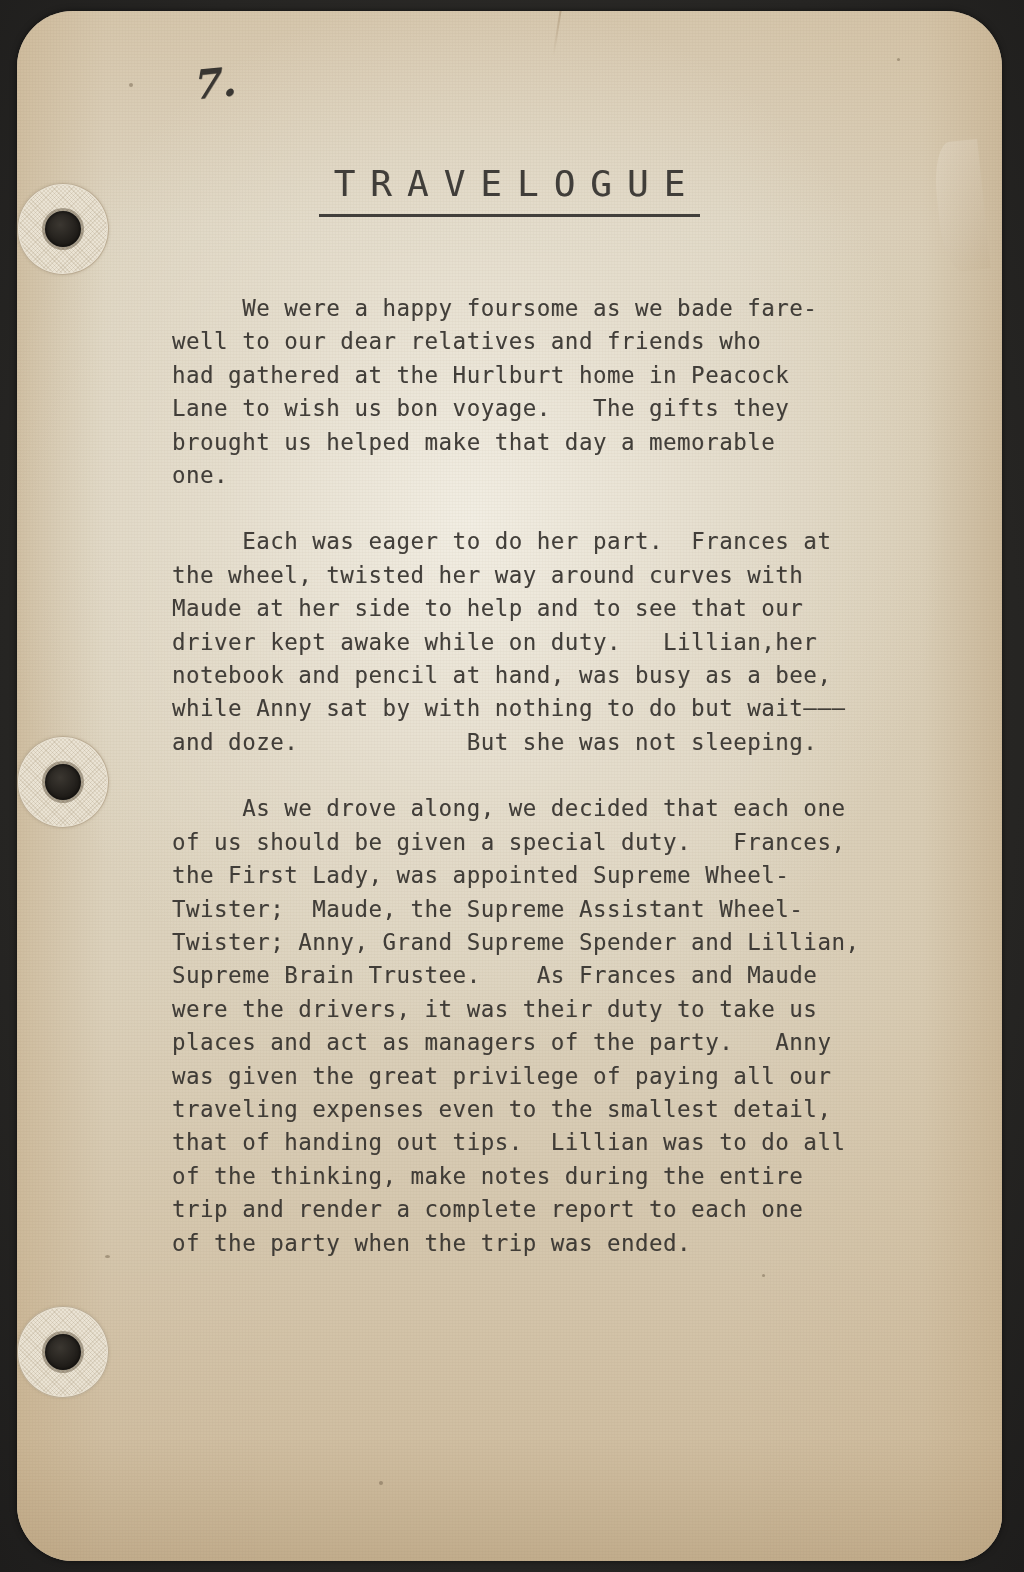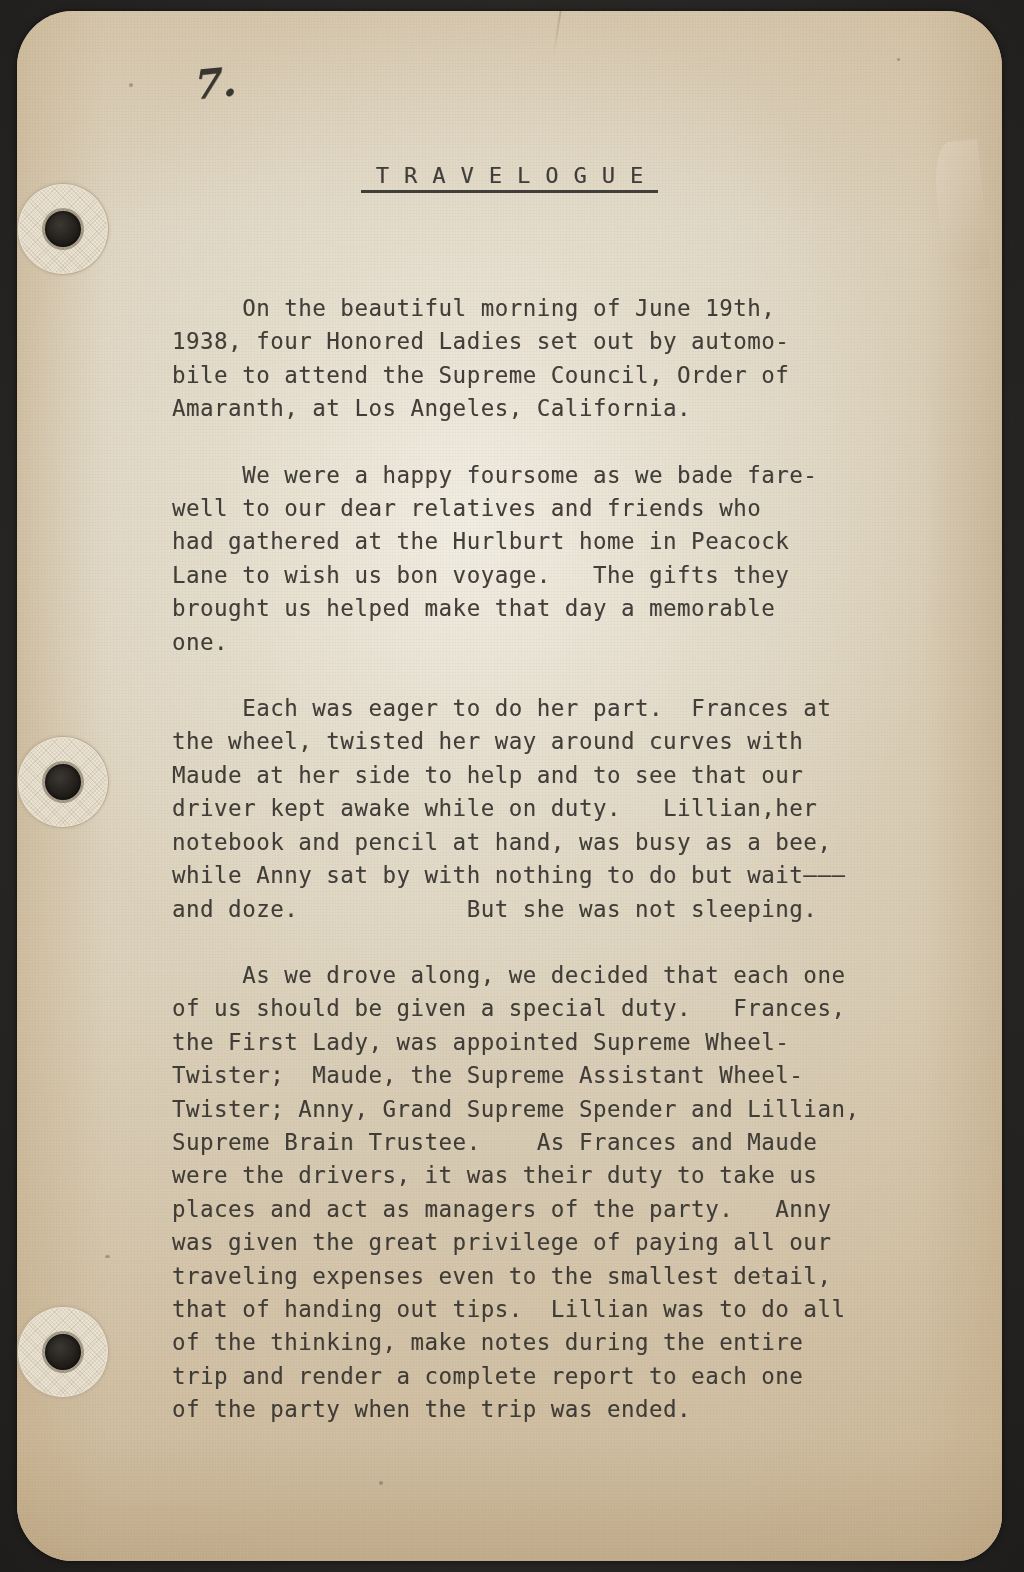--- a/index.html
+++ b/index.html
@@ -147,25 +147,25 @@
   #title-block {
     position: absolute;
     left: 0;
     top: 152px;
     width: 985px;
     text-align: center;
   }
   #doc-title {
     display: inline-block;
     font-family: "DejaVu Sans Mono", monospace;
-    font-size: 22px;
+    font-size: 36px;
     letter-spacing: 15px;
     text-indent: 15px;
     color: #33312e;
-    padding-bottom: 2px;
+    padding-bottom: 10px;
     border-bottom: 3px solid #34322f;
     opacity: .92;
     text-shadow: 0.4px 0 0 rgba(50,46,42,.35);
   }
 
   #body-text {
     position: absolute;
     left: 155px;
     top: 281px;
     width: 820px;
@@ -205,24 +205,20 @@
     <div class="speck" style="left:362px;top:1470px;width:4px;height:4px;"></div>
     <div class="speck" style="left:745px;top:1263px;width:3px;height:3px;"></div>
 
     <div id="page-number">7.</div>
 
     <div id="title-block">
       <div id="doc-title">TRAVELOGUE</div>
     </div>
 
     <div id="body-text">
-      <p class="para">     On the beautiful morning of June 19th,
-1938, four Honored Ladies set out by automo-
-bile to attend the Supreme Council, Order of
-Amaranth, at Los Angeles, California.</p>
       <p class="para">     We were a happy foursome as we bade fare-
 well to our dear relatives and friends who
 had gathered at the Hurlburt home in Peacock
 Lane to wish us bon voyage.   The gifts they
 brought us helped make that day a memorable
 one.</p>
       <p class="para">     Each was eager to do her part.  Frances at
 the wheel, twisted her way around curves with
 Maude at her side to help and to see that our
 driver kept awake while on duty.   Lillian,her

